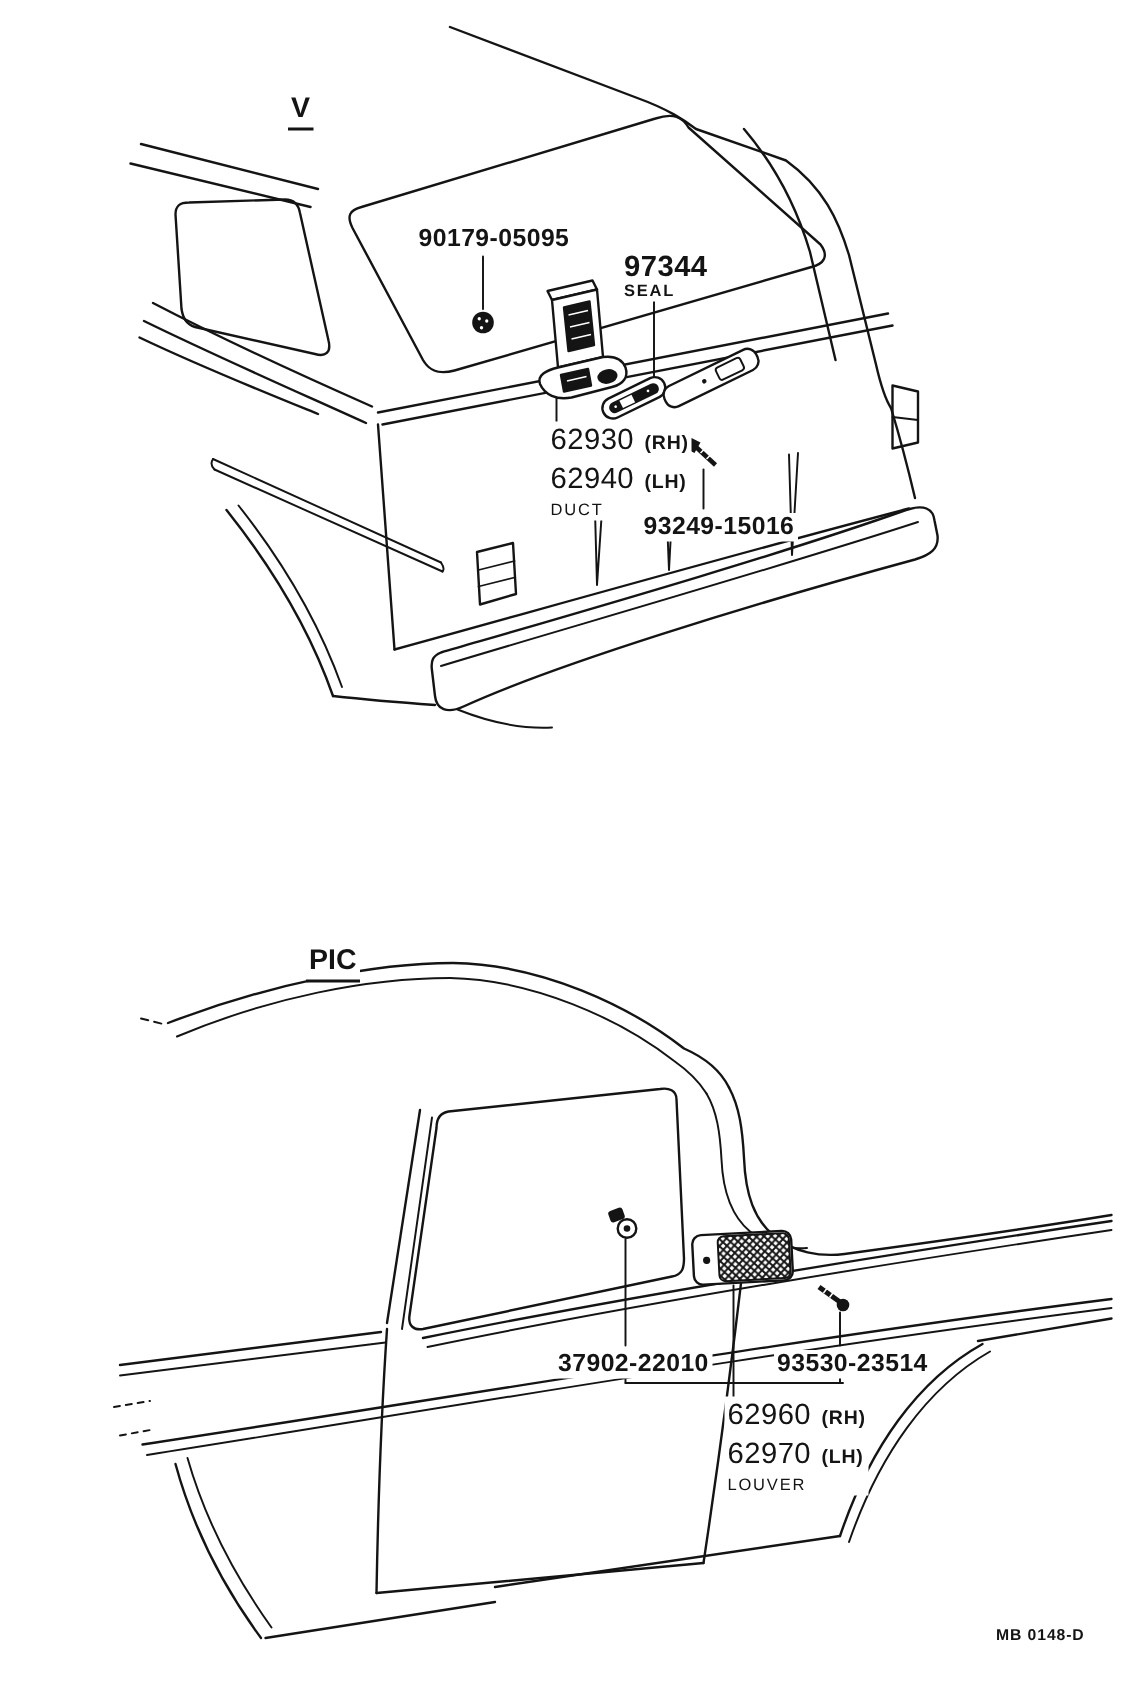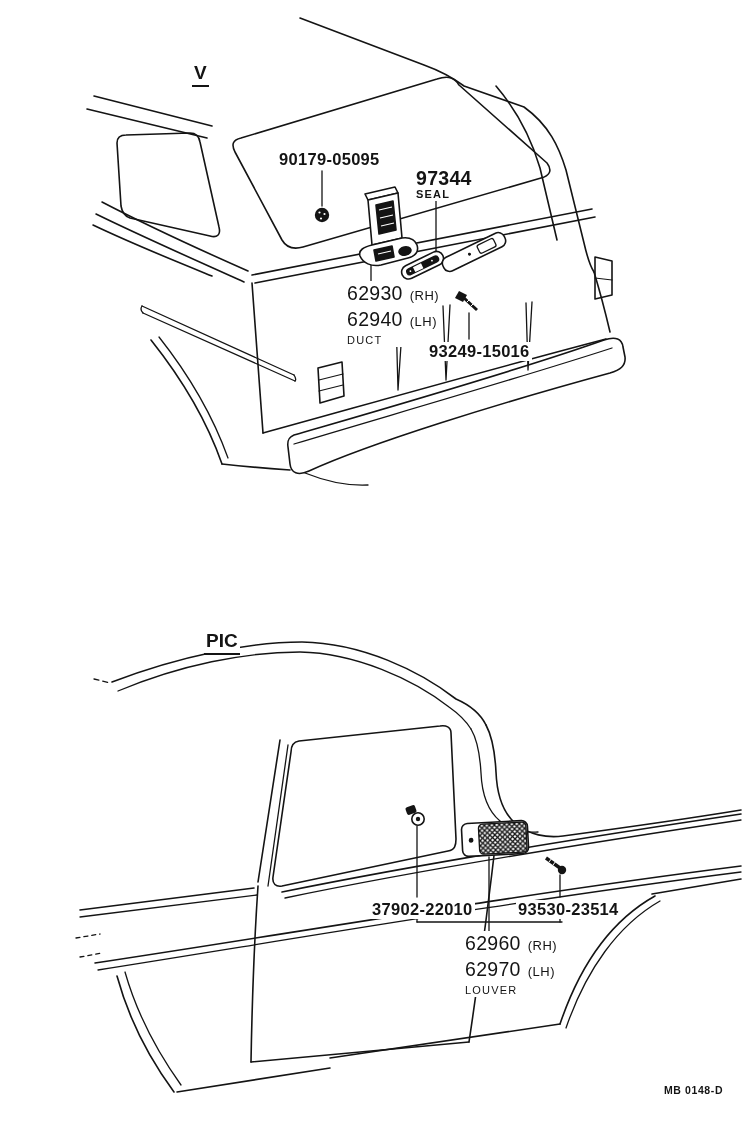--- a/index.html
+++ b/index.html
@@ -9,24 +9,24 @@
   }
   .art{position:absolute;left:0;top:0;}
   .lbl{
     position:absolute;font-weight:700;line-height:1;white-space:nowrap;
     background:#ffffff;color:#141414;padding:1px 2px;
   }
   .view-label{font-size:19px;border-bottom:2px solid #141414;padding:0 2px 3px 2px;}
   .num{font-size:16.5px;letter-spacing:0.3px;}
   .bignum{font-size:19.5px;letter-spacing:0.3px;}
   .caption{font-size:11px;letter-spacing:1.2px;}
-  .side{font-size:13px;letter-spacing:0.5px;font-weight:400;}
+  .side{font-size:13px;letter-spacing:0.5px;font-weight:700;}
   .row{display:flex;align-items:baseline;gap:7px;}
   .figcode{font-size:10.5px;letter-spacing:0.6px;margin-top:16px;}
-  .stack{position:absolute;display:flex;flex-direction:column;gap:3px;background:#fff;padding:1px 2px;}
+  .stack{position:absolute;display:flex;flex-direction:column;gap:3px;background:#fff;padding:1px 2px;margin-left:20px;}
 </style>
 </head>
 <body>
 
 <div class="stage">
 
   <svg class="art" width="752" height="1138" viewBox="0 0 752 1138">
     <defs>
       <pattern id="xh" width="5" height="5" patternUnits="userSpaceOnUse">
         <rect width="5" height="5" fill="#ffffff"></rect>

